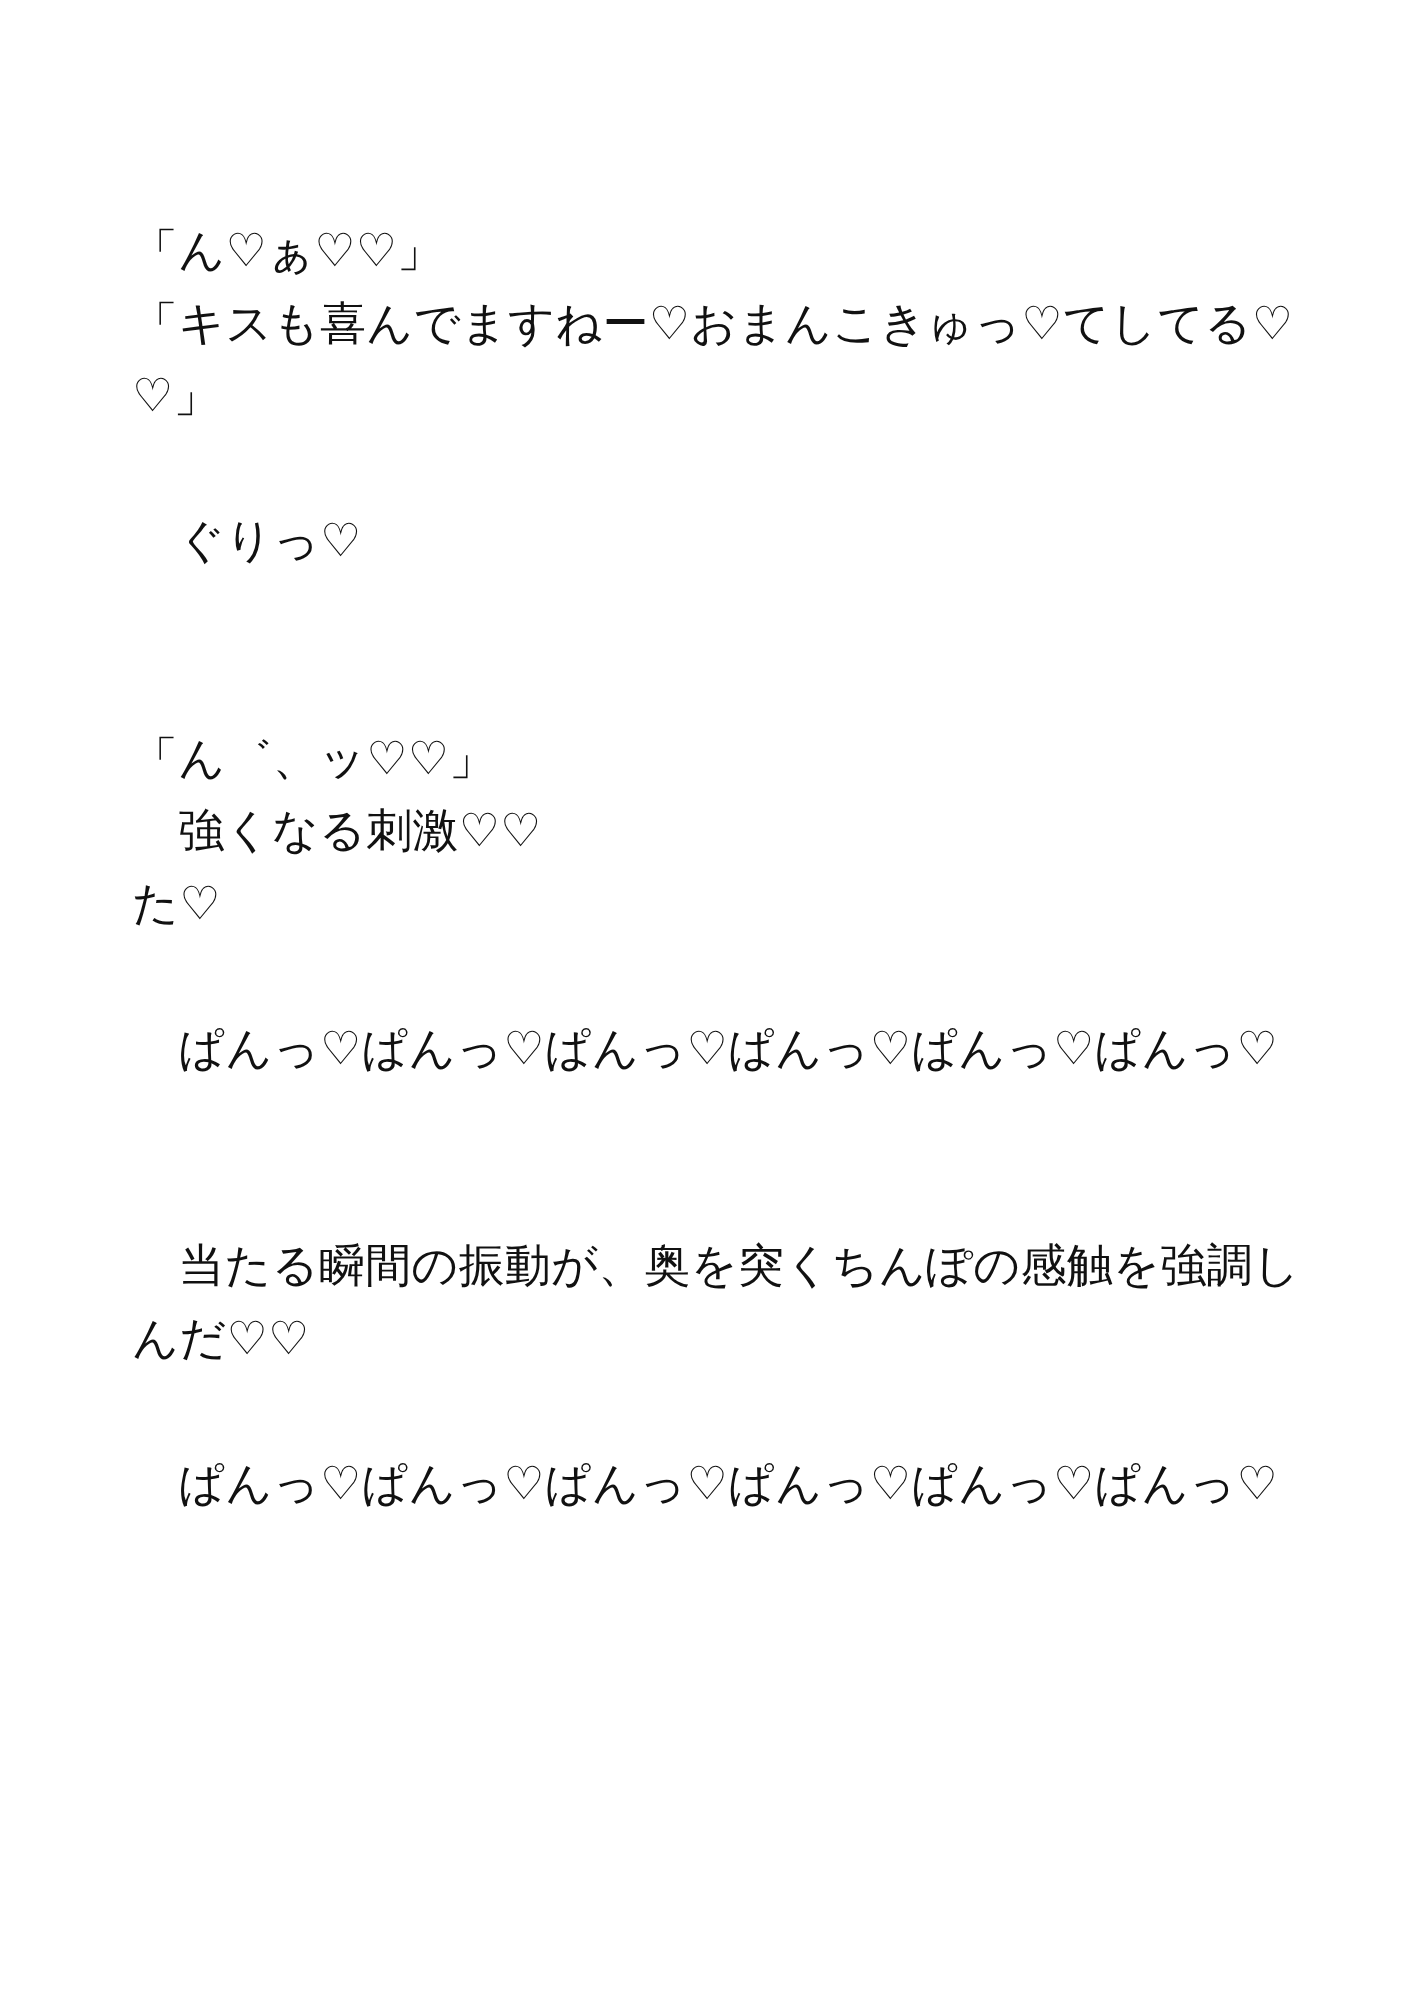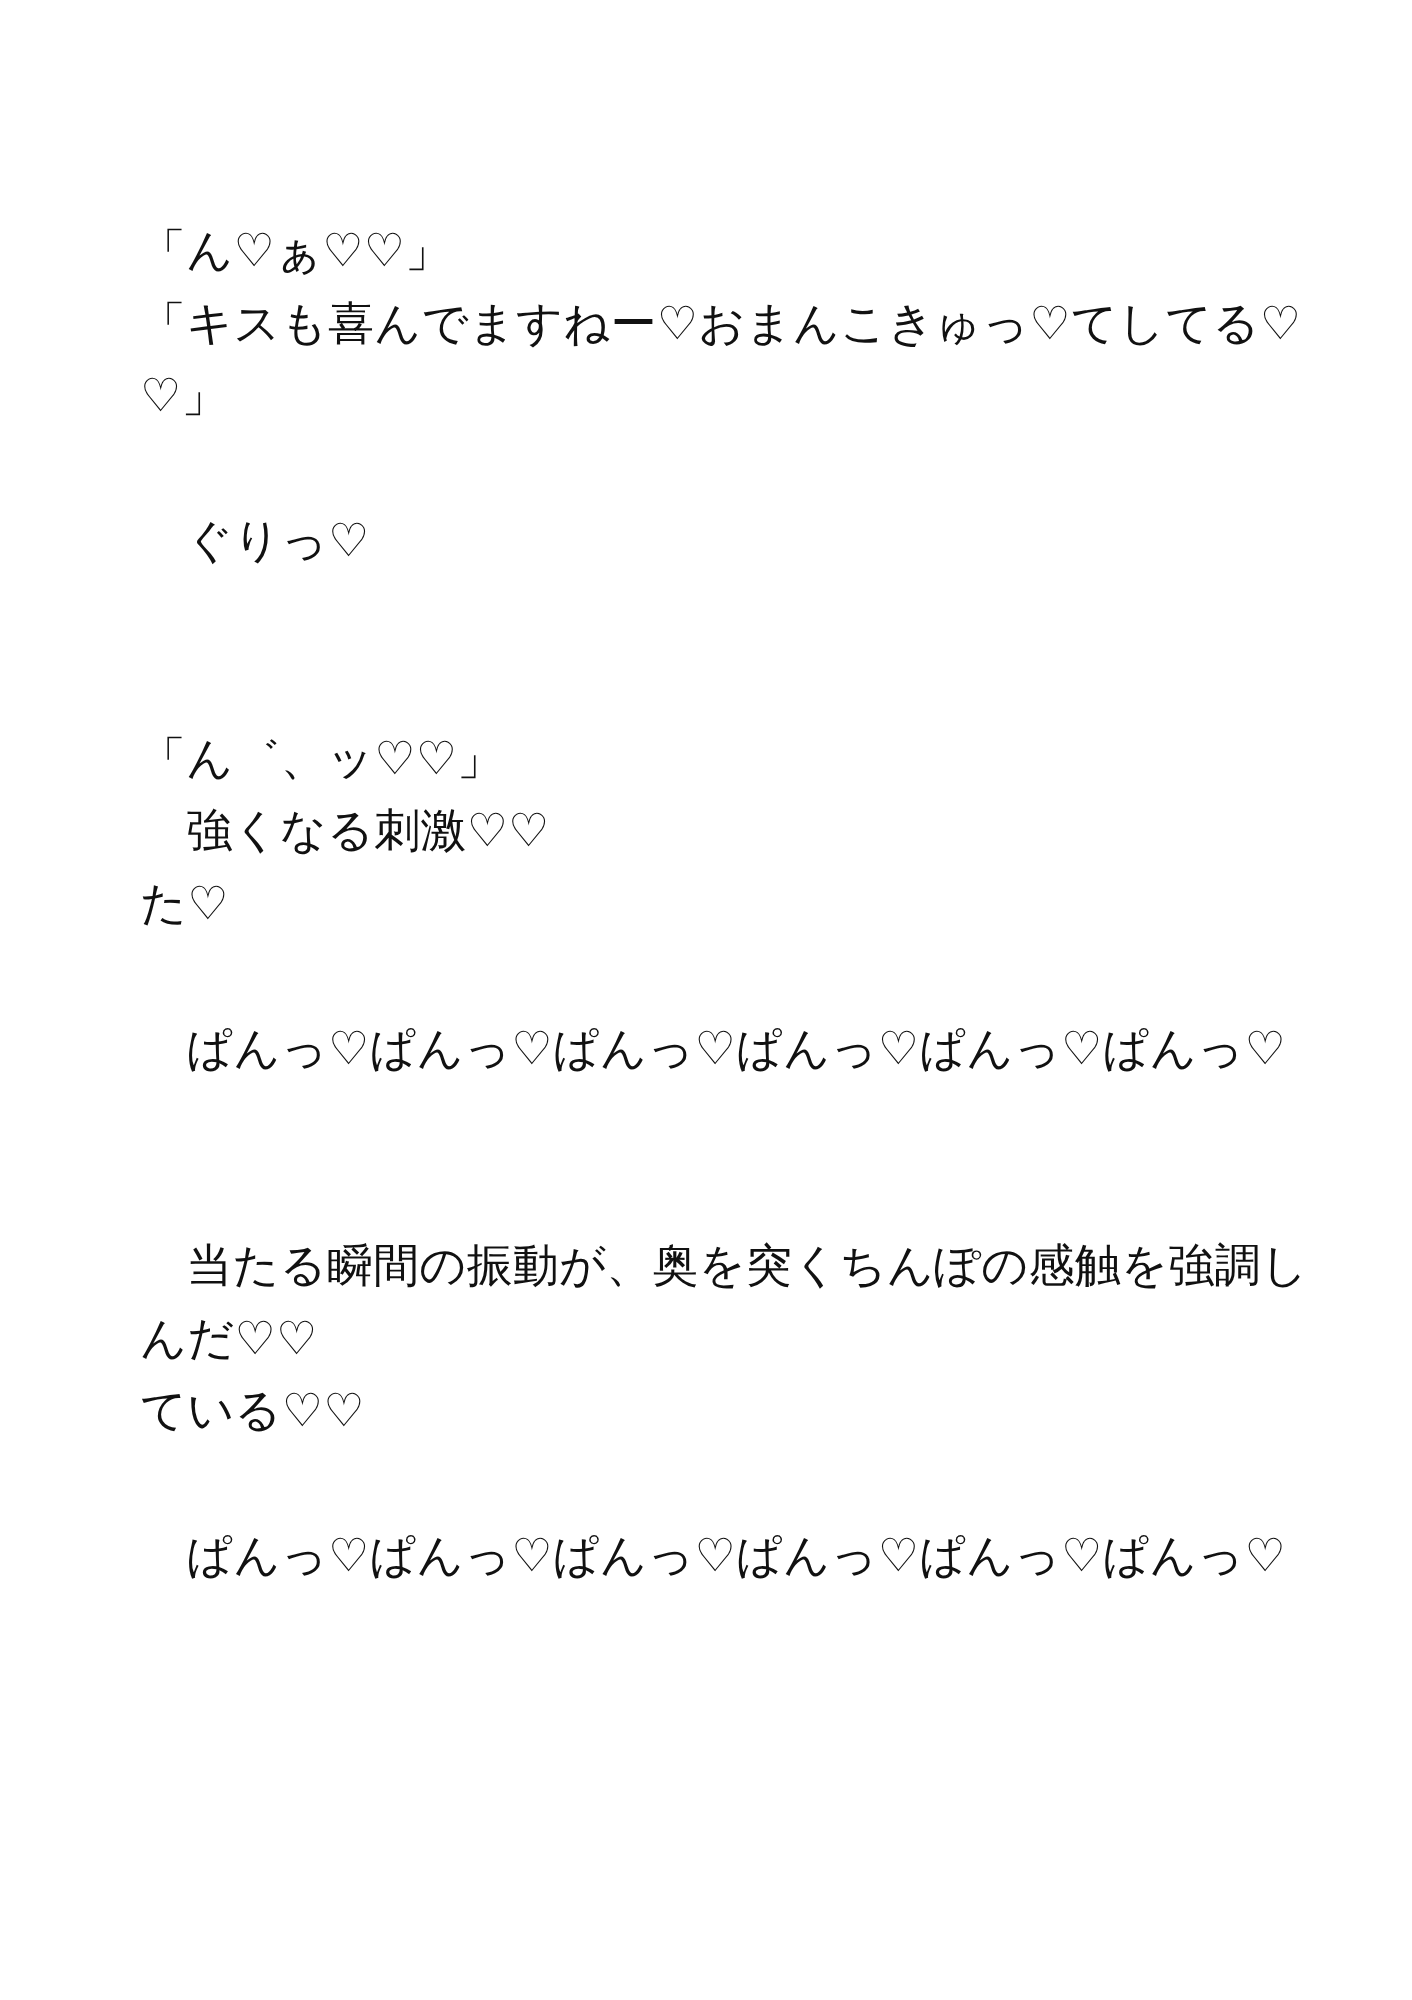--- a/index.html
+++ b/index.html
@@ -8,21 +8,21 @@
   }
   body {
     width: 1412px;
     height: 2000px;
     background: #ffffff;
     overflow: hidden;
     position: relative;
   }
   .page {
     position: absolute;
-    left: 140px;
+    left: 132px;
     top: 214px;
     width: 1160px;
     font-family: "Liberation Sans", "DejaVu Sans", sans-serif;
     font-size: 46px;
     color: #111111;
   }
   .text-line {
     height: 72.5px;
     line-height: 72.5px;
     white-space: pre;
@@ -44,17 +44,16 @@
       <div class="text-line"></div>
       <div class="text-line">「ん゛、ッ♡♡」</div>
       <div class="text-line">　強くなる刺激♡♡</div>
       <div class="text-line">た♡</div>
       <div class="text-line"></div>
       <div class="text-line">　ぱんっ♡ぱんっ♡ぱんっ♡ぱんっ♡ぱんっ♡ぱんっ♡</div>
       <div class="text-line"></div>
       <div class="text-line"></div>
       <div class="text-line">　当たる瞬間の振動が、奥を突くちんぽの感触を強調し</div>
       <div class="text-line">んだ♡♡</div>
-      <div class="text-line">ている♡♡</div>
       <div class="text-line"></div>
       <div class="text-line">　ぱんっ♡ぱんっ♡ぱんっ♡ぱんっ♡ぱんっ♡ぱんっ♡</div>
     </div>
 </main>
 
 </body></html>

